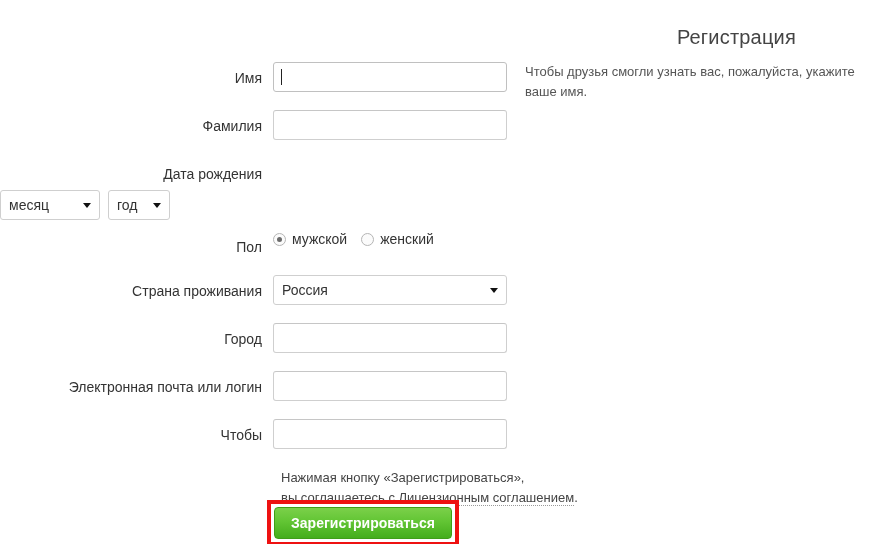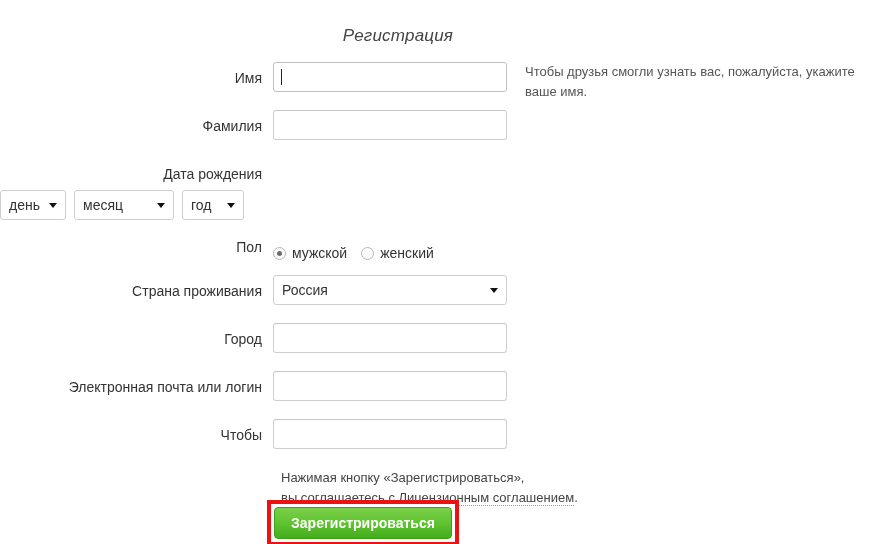--- a/index.html
+++ b/index.html
@@ -14,25 +14,24 @@
     color: #333333;
     overflow: hidden;
     position: relative;
   }
 
   #page-title {
     position: absolute;
     top: 26px;
     left: 0;
     width: 796px;
-    text-align: center;
-    font-size: 17px;
+    text-align: right;
+    font-size: 20px;
     color: #444444;
     letter-spacing: 0.2px;
-    font-style: italic;
   }
 
   .form-rows {
     position: absolute;
     top: 62px;
     left: 0;
     width: 823px;
   }
 
   .form-row {
@@ -117,21 +116,21 @@
     margin-top: -2px;
     width: 0;
     height: 0;
     border-left: 4px solid transparent;
     border-right: 4px solid transparent;
     border-top: 5px solid #111111;
   }
 
   .radio-group {
     display: flex;
-    align-items: flex-end;
+    align-items: flex-start;
     height: 30px;
     gap: 14px;
   }
   .radio-item {
     display: flex;
     align-items: center;
     font-size: 14px;
     color: #333333;
     gap: 6px;
     white-space: nowrap;
@@ -238,24 +237,20 @@
   <div class="form-row row-surname">
     <div class="row-label">Фамилия</div>
     <div class="row-field">
       <input class="text-input" type="text" value="" style="">
     </div>
   </div>
 
   <div class="form-row row-birthdate">
     <div class="row-label">Дата рождения</div>
     <div class="row-field">
-      <div class="select-box select-day">
-        <span>день</span>
-        <span class="select-arrow"></span>
-      </div>
       <div class="select-box select-month">
         <span>месяц</span>
         <span class="select-arrow"></span>
       </div>
       <div class="select-box select-year">
         <span>год</span>
         <span class="select-arrow"></span>
       </div>
     </div>
   </div>

